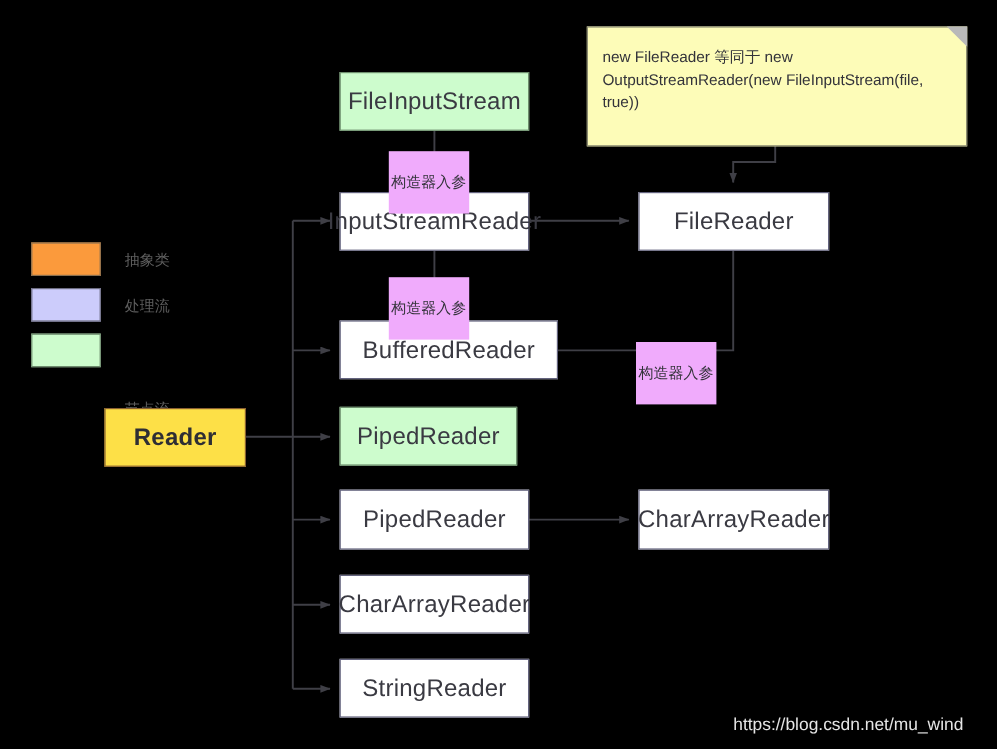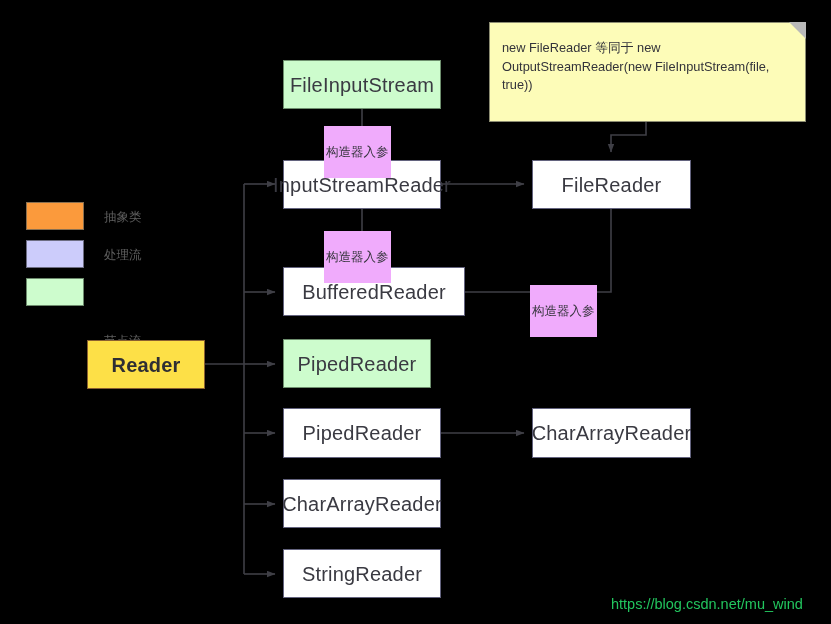--- a/index.html
+++ b/index.html
@@ -82,21 +82,21 @@
     background: #f0abfc;
     color: #33333a;
     font-size: 12.5px;
     line-height: 1.15;
     padding: 19px 2px;
     white-space: nowrap;
   }
 
   .watermark {
     position: absolute;
-    color: #22c55e;
+    color: #e5e5e5;
     font-size: 14.5px;
     white-space: nowrap;
   }
 </style>
 </head>
 <body>
 
 <div id="canvas">
 
   <svg class="edges" viewBox="0 0 831 624">

